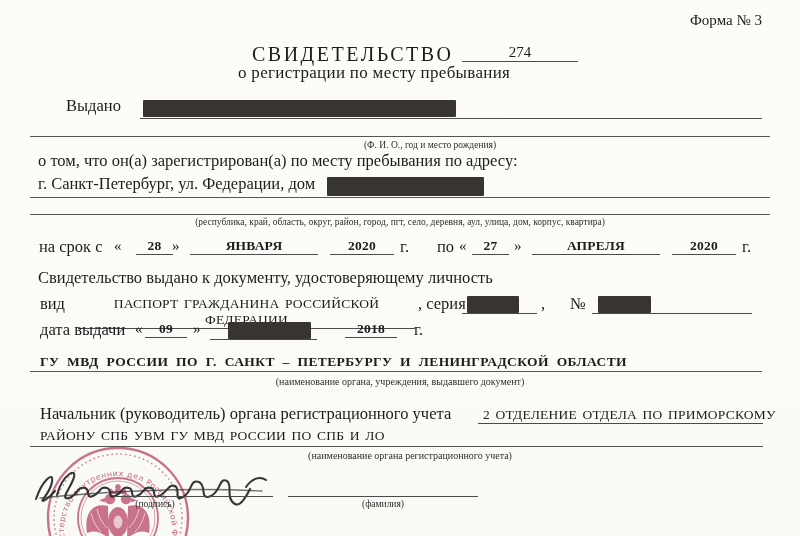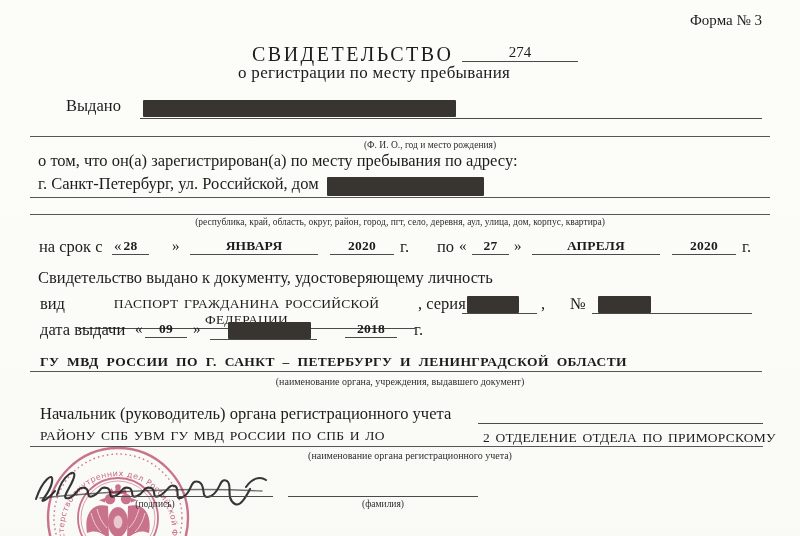--- a/index.html
+++ b/index.html
@@ -36,29 +36,29 @@
   <div class="ulbox num" style="left:462px;top:44px;width:116px;">274</div>
   <div class="abs subtitle" style="left:238px;top:63px;">о регистрации по месту пребывания</div>
 
   <div class="abs lbl" style="left:66px;top:96px;">Выдано</div>
   <div class="redact" style="left:143px;top:100px;width:313px;height:17px;"></div>
   <div class="ul" style="left:140px;top:118px;width:622px;"></div>
   <div class="hr" style="left:30px;top:136px;width:740px;"></div>
   <div class="abs lbl" style="left:38px;top:151px;">о том, что он(а) зарегистрирован(а) по месту пребывания по адресу:</div>
 
   <div class="abs cap" style="left:290px;top:140px;width:280px;">(Ф. И. О., год и место рождения)</div>
-  <div class="abs lbl" style="left:38px;top:174px;">г. Санкт-Петербург, ул. Российской, дом</div>
+  <div class="abs lbl" style="left:38px;top:174px;">г. Санкт-Петербург, ул. Федерации, дом</div>
   <div class="redact" style="left:327px;top:177px;width:157px;height:19px;"></div>
   <div class="hr" style="left:30px;top:197px;width:740px;"></div>
   <div class="hr" style="left:30px;top:214px;width:740px;"></div>
   <div class="abs cap" style="left:100px;top:217px;width:600px;">(республика, край, область, округ, район, город, пгт, село, деревня, аул, улица, дом, корпус, квартира)</div>
 
   <div class="abs lbl" style="left:39px;top:237px;">на срок с</div>
   <div class="abs quote" style="left:114px;top:238px;">«</div>
-  <div class="ulbox val bold" style="left:112px;top:238px;width:37px;">28</div>
+  <div class="ulbox val bold" style="left:136px;top:238px;width:37px;">28</div>
   <div class="abs quote" style="left:172px;top:238px;">»</div>
   <div class="ulbox val bold" style="left:190px;top:238px;width:128px;">ЯНВАРЯ</div>
   <div class="ulbox val bold" style="left:330px;top:238px;width:64px;">2020</div>
   <div class="abs lbl" style="left:400px;top:237px;">г.</div>
   <div class="abs lbl" style="left:437px;top:237px;">по</div>
   <div class="abs quote" style="left:459px;top:238px;">«</div>
   <div class="ulbox val bold" style="left:472px;top:238px;width:37px;">27</div>
   <div class="abs quote" style="left:514px;top:238px;">»</div>
   <div class="ulbox val bold" style="left:532px;top:238px;width:128px;">АПРЕЛЯ</div>
   <div class="ulbox val bold" style="left:672px;top:238px;width:64px;">2020</div>
@@ -83,21 +83,21 @@
   <div class="redact" style="left:228px;top:322px;width:83px;height:17px;"></div>
   <div class="ul" style="left:210px;top:339px;width:107px;"></div>
   <div class="ulbox val bold" style="left:345px;top:321px;width:52px;">2018</div>
   <div class="abs lbl" style="left:414px;top:320px;">г.</div>
 
   <div class="abs val bold" style="left:40px;top:354px;letter-spacing:.4px;word-spacing:4px;">ГУ  МВД  РОССИИ  ПО  Г. САНКТ – ПЕТЕРБУРГУ  И  ЛЕНИНГРАДСКОЙ  ОБЛАСТИ</div>
   <div class="hr" style="left:30px;top:371px;width:732px;"></div>
   <div class="abs lbl" style="left:40px;top:404px;">Начальник (руководитель) органа регистрационного учета</div>
 
   <div class="abs cap" style="left:150px;top:376px;width:500px;font-size:10px;">(наименование органа, учреждения, выдавшего документ)</div>
-  <div class="abs val" style="left:483px;top:430px;">2 ОТДЕЛЕНИЕ ОТДЕЛА  ПО ПРИМОРСКОМУ</div>
+  <div class="abs val" style="left:483px;top:407px;">2 ОТДЕЛЕНИЕ ОТДЕЛА  ПО ПРИМОРСКОМУ</div>
   <div class="ul" style="left:478px;top:423px;width:285px;"></div>
   <div class="abs val" style="left:40px;top:428px;">РАЙОНУ СПБ УВМ  ГУ  МВД РОССИИ  ПО СПБ  И  ЛО</div>
   <div class="hr" style="left:30px;top:446px;width:733px;"></div>
   <div class="abs cap" style="left:160px;top:450px;width:500px;font-size:10px;">(наименование органа регистрационного учета)</div>
 
   <div class="ul" style="left:113px;top:496px;width:160px;z-index:7;"></div>
   <div class="abs cap" style="left:100px;top:499px;width:110px;z-index:7;">(подпись)</div>
   <div class="ul" style="left:288px;top:496px;width:190px;"></div>
   <div class="abs cap" style="left:288px;top:499px;width:190px;">(фамилия)</div>
 

